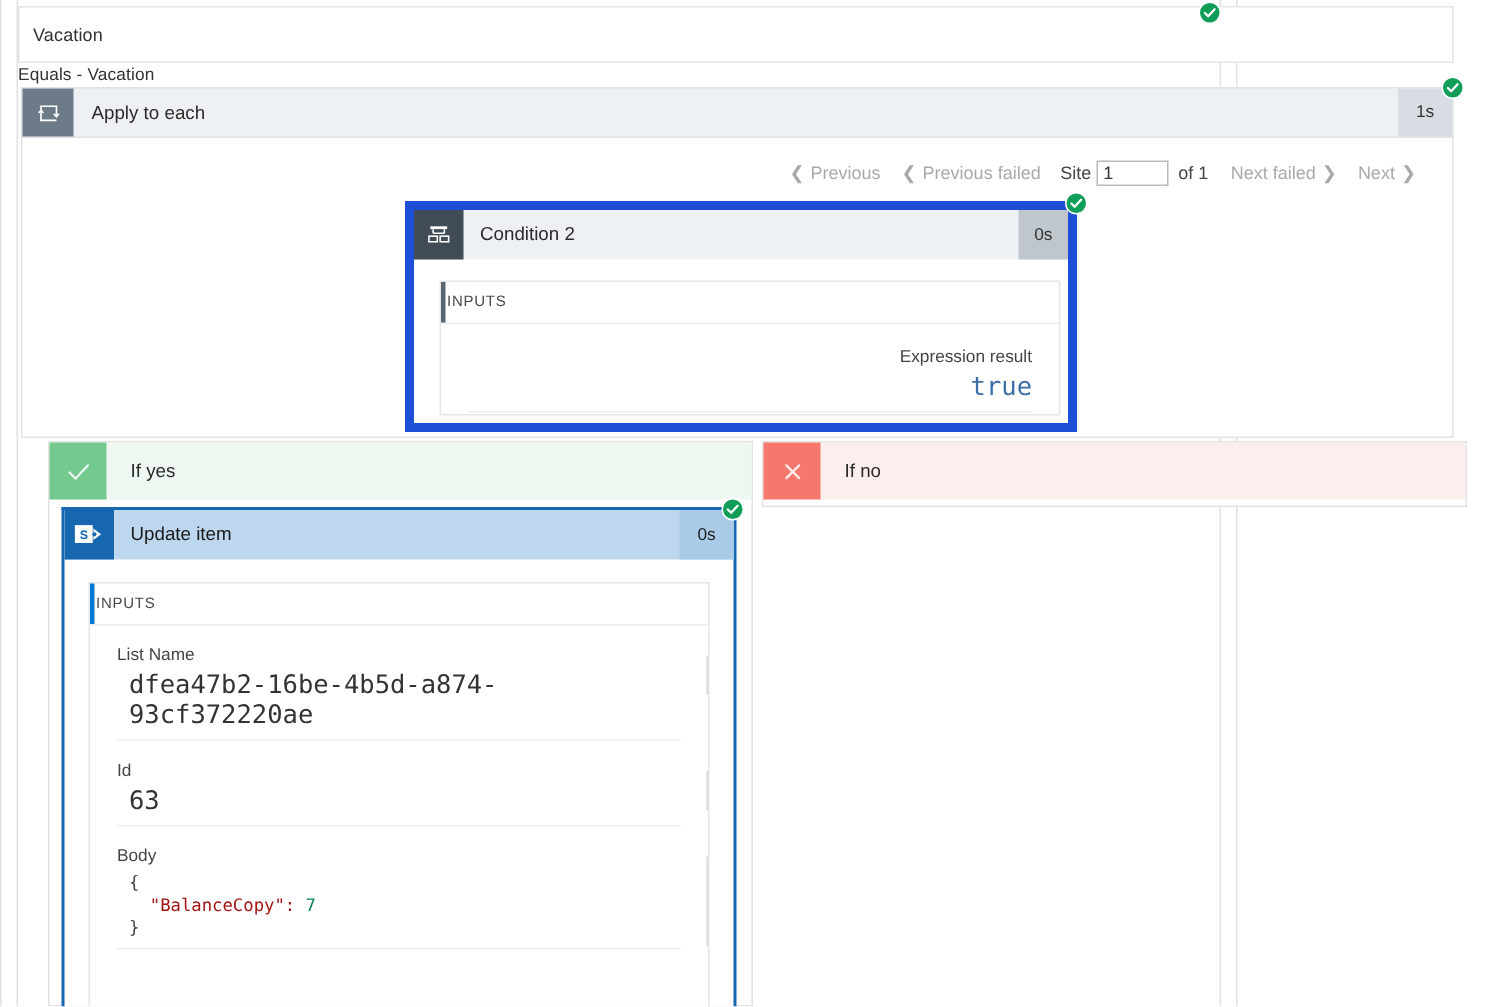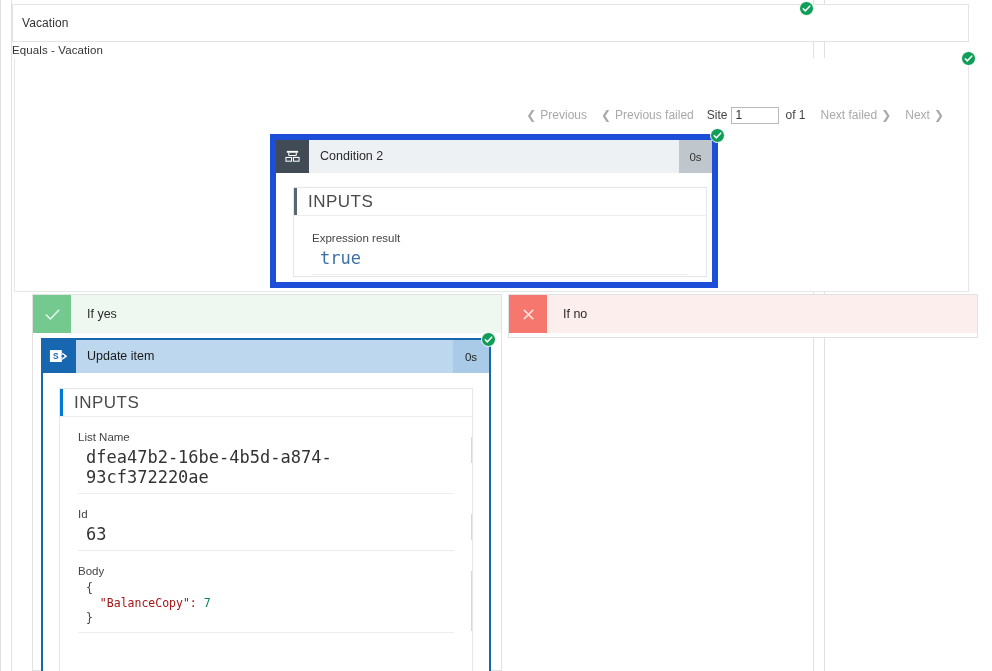--- a/index.html
+++ b/index.html
@@ -186,22 +186,22 @@
   }
   .inputs-head::before {
     content: "";
     position: absolute;
     left: 0; top: 0; bottom: 0;
     width: 3px;
     background: #5b6770;
   }
   .inputs-head-blue::before { background: #0078d4; }
   .inputs-head span {
-    padding-left: 14px;
-    font-size: 17px;
+    padding-left: 4px;
+    font-size: 10px;
     letter-spacing: .5px;
     color: #4a4a4a;
   }
   .field { padding: 0 18px; }
   .field-label {
     font-size: 11.5px;
     color: #444;
     margin-bottom: 4px;
   }
   .field-value {
@@ -298,20 +298,32 @@
   </div>
   <div class="check-badge" style="right:11px; top:1px;">
     <svg width="9" height="9" viewBox="0 0 10 10" aria-hidden="true">
       <path d="M1.4 5.2 L3.8 7.6 L8.6 2.4" stroke="#ffffff" stroke-width="1.7" fill="none" stroke-linecap="round" stroke-linejoin="round"></path>
     </svg>
   </div>
 
   <div class="equals-label">Equals - Vacation</div>
 
   <div class="ate-container"></div>
+  <div class="ate-header">
+    <div class="ate-icon-tile">
+      <svg width="15" height="15" viewBox="0 0 16 16" aria-hidden="true">
+        <path d="M2.5 5.5 V3 H13.5 V10" stroke="#ffffff" stroke-width="1.2" fill="none"></path>
+        <path d="M13.5 13 H2.5 V6.2" stroke="#ffffff" stroke-width="1.2" fill="none"></path>
+        <path d="M11.6 8.4 L13.5 10.4 L15.2 8.4" stroke="#ffffff" stroke-width="1.2" fill="none"></path>
+        <path d="M0.9 7.8 L2.5 5.9 L4.2 7.8" stroke="#ffffff" stroke-width="1.2" fill="none"></path>
+      </svg>
+    </div>
+    <div class="ate-name">Apply to each</div>
+    <div class="ate-duration">1s</div>
+  </div>
   <div class="check-badge" style="left:961px; top:51px;">
     <svg width="9" height="9" viewBox="0 0 10 10" aria-hidden="true">
       <path d="M1.4 5.2 L3.8 7.6 L8.6 2.4" stroke="#ffffff" stroke-width="1.7" fill="none" stroke-linecap="round" stroke-linejoin="round"></path>
     </svg>
   </div>
 
   <div class="pager">
     <span class="pager-btn">
       <span class="chev">❮</span>
       <span>Previous</span>
@@ -344,21 +356,21 @@
         </svg>
       </div>
       <div class="cond-name">Condition 2</div>
       <div class="cond-duration">0s</div>
     </div>
 
     <div class="inputs-panel" style="left:17px; top:47px; width:414px; height:90px;">
       <div class="inputs-head">
         <span>INPUTS</span>
       </div>
-      <div class="field" style="padding-top:16px;">
+      <div class="field" style="padding-top:16px;text-align:right;">
         <div class="field-label">Expression result</div>
         <div class="field-value blue">true</div>
       </div>
     </div>
   </div>
   <div class="check-badge" style="left:710px; top:128px;">
     <svg width="9" height="9" viewBox="0 0 10 10" aria-hidden="true">
       <path d="M1.4 5.2 L3.8 7.6 L8.6 2.4" stroke="#ffffff" stroke-width="1.7" fill="none" stroke-linecap="round" stroke-linejoin="round"></path>
     </svg>
   </div>

